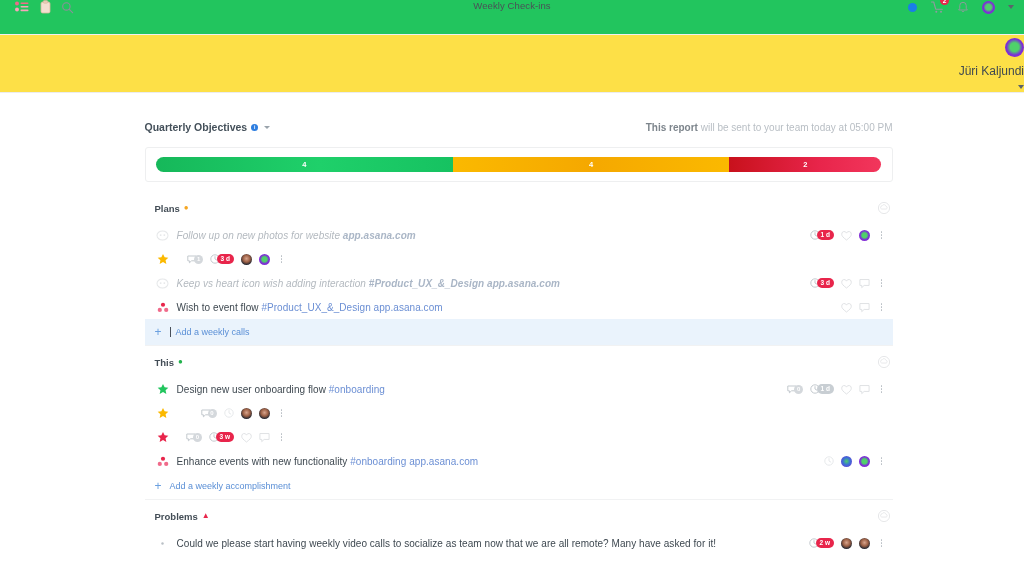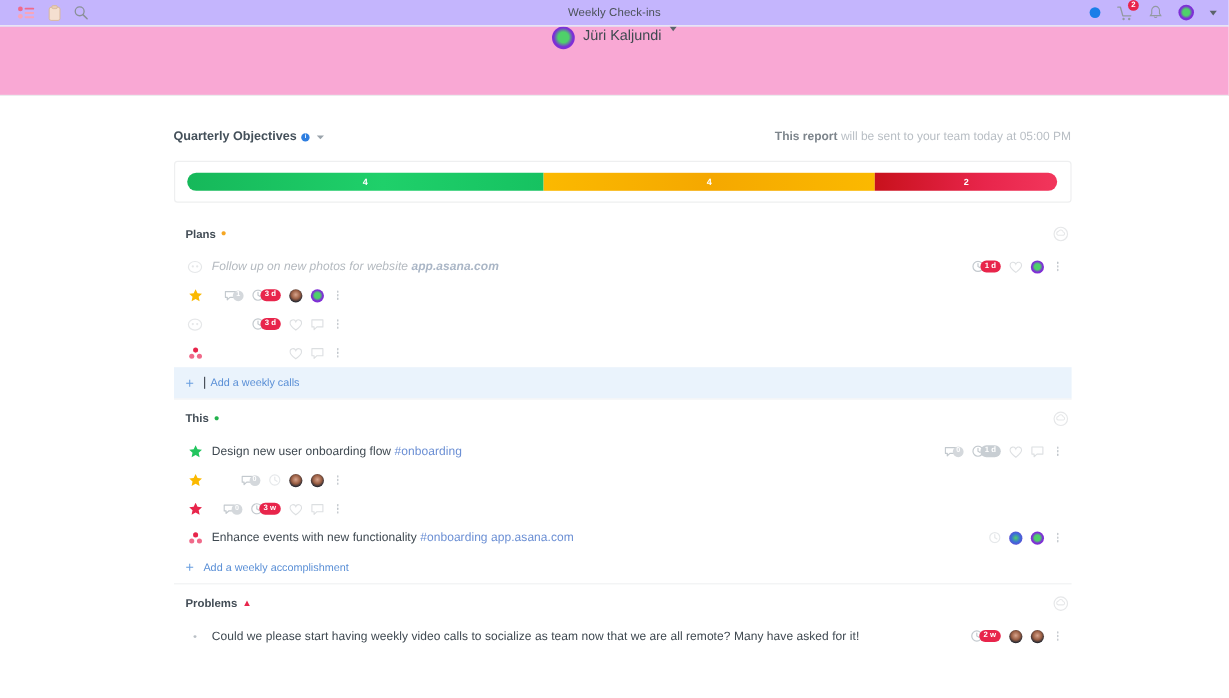--- a/index.html
+++ b/index.html
@@ -7,25 +7,25 @@
     width: 1024px; height: 582px;
     background: #ffffff;
     font-family: "Liberation Sans", sans-serif;
     color: #3f4950;
     overflow: hidden;
   }
 
   
   .topbar {
     position: relative;
-    height: 22px;
-    background: #c4b5fd;
+    height: 35px;
+    background: #22c55e;
     border-bottom: 1px solid #f0f0f2;
     display: flex;
-    align-items: center;
+    align-items: flex-start;
   }
   .topbar-left { display: flex; align-items: center; gap: 10px; padding-left: 14px; }
   .tb-icon { display: flex; align-items: center; justify-content: center; cursor: pointer; }
   .logo-icon { width: 16px; height: 12px; }
   .clip-icon { width: 11px; height: 14px; }
   .search-icon { width: 13px; height: 13px; }
   .topbar-title {
     position: absolute; left: 0; right: 0; text-align: center;
     font-size: 9.5px; color: #4a5157; letter-spacing: .1px;
   }
@@ -47,23 +47,23 @@
     background: radial-gradient(circle at 50% 48%, #4fd16a 0%, #4fd16a 30%, #7b2fd6 55%, #8e2fd6 100%);
     display: inline-block;
   }
   .caret-dn {
     width: 0; height: 0; border-left: 3px solid transparent;
     border-right: 3px solid transparent; border-top: 4px solid #5b636b;
   }
 
   
   .userbar {
-    height: 58px; background: #f9a8d4;
-    display: flex; align-items: flex-start; justify-content: center;
-    gap: 7px; border-bottom: 1px solid #ececee;
+    height: 58px; background: #fde047;
+    display: flex; align-items: flex-end; justify-content: center;
+    gap: 7px; border-bottom: 1px solid #ececee; flex-direction: column;
   }
   .userbar .avatar-lg {
     width: 19px; height: 19px; border-radius: 50%;
     background: radial-gradient(circle at 50% 48%, #4fd16a 0%, #4fd16a 32%, #7b2fd6 58%, #9b2fd6 100%);
   }
   .userbar-name { font-size: 12px; color: #3f4950; }
 
   
   .page { padding: 0 0 0 13px; background: #fff; }
   .container { width: 748px; margin: 0 auto; padding-top: 28px; }
@@ -330,20 +330,21 @@
             </div>
           </div>
           <div class="row muted">
             <span class="row-icon">
   <svg viewBox="0 0 14 12" width="13" height="11" style="opacity:.25">
     <ellipse cx="7" cy="6" rx="6" ry="5" fill="none" stroke="#9aa1a8" stroke-width="1.1"></ellipse>
     <circle cx="5" cy="5.5" r="1" fill="#9aa1a8"></circle>
                 <circle cx="9" cy="5.5" r="1" fill="#9aa1a8"></circle>
   </svg>
 </span>
+            <div class="row-text"><span>Keep vs heart icon wish adding interaction </span><span class="tag">#Product_UX_&amp;_Design</span><span class="link"> app.asana.com</span></div>
             <div class="row-meta">
               <span class="time-pill">
                 <svg viewBox="0 0 10 10" width="10" height="10">
                   <circle cx="5" cy="5" r="4.2" fill="none" stroke="#c3c9ce" stroke-width="1"></circle>
                   <path d="M5 2.6 V5 l1.8 1.1" fill="none" stroke="#c3c9ce" stroke-width="1" stroke-linecap="round"></path>
                 </svg>
                 <span class="pill red">3 d</span>
               </span>
               <svg viewBox="0 0 12 11" width="11" height="11" class="heart">
                 <path d="M6 10.4 C2.2 7.6 .8 6 .8 4.2 A2.7 2.7 0 0 1 6 2.9 A2.7 2.7 0 0 1 11.2 4.2 C11.2 6 9.8 7.6 6 10.4z" fill="none" stroke="#aeb4ba" stroke-width="1"></path>
@@ -359,20 +360,21 @@
             </div>
           </div>
           <div class="row">
             <span class="row-icon">
   <svg viewBox="0 0 13 12" width="12" height="11">
     <circle cx="6.5" cy="3" r="2.3" fill="#e8254b"></circle>
     <circle cx="3" cy="8.6" r="2.3" fill="#f06a8a"></circle>
     <circle cx="10" cy="8.6" r="2.3" fill="#f06a8a"></circle>
   </svg>
 </span>
+            <div class="row-text"><span>Wish to event flow </span><span class="tag">#Product_UX_&amp;_Design</span><span class="link"> app.asana.com</span></div>
             <div class="row-meta">
               <svg viewBox="0 0 12 11" width="11" height="11" class="heart">
                 <path d="M6 10.4 C2.2 7.6 .8 6 .8 4.2 A2.7 2.7 0 0 1 6 2.9 A2.7 2.7 0 0 1 11.2 4.2 C11.2 6 9.8 7.6 6 10.4z" fill="none" stroke="#aeb4ba" stroke-width="1"></path>
               </svg>
               <svg viewBox="0 0 12 11" width="11" height="11" class="bubble">
                 <path d="M1 1.2 h10 v6.4 h-5.4 L3 10 V7.6 H1z" fill="none" stroke="#aeb4ba" stroke-width="1" stroke-linejoin="round"></path>
               </svg>
               <span class="kebab">
                 <i></i>
                 <i></i>

